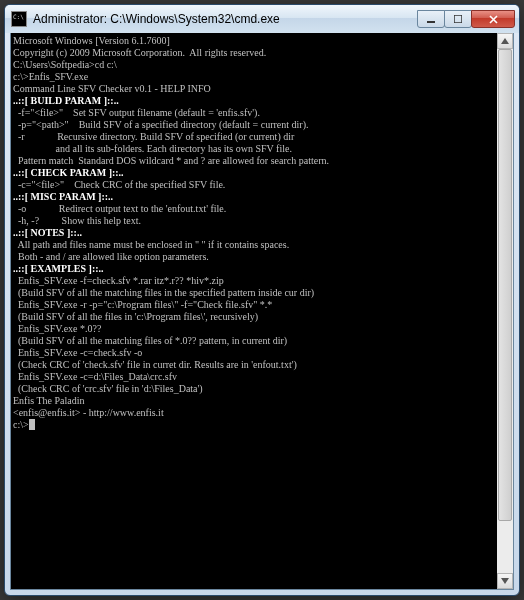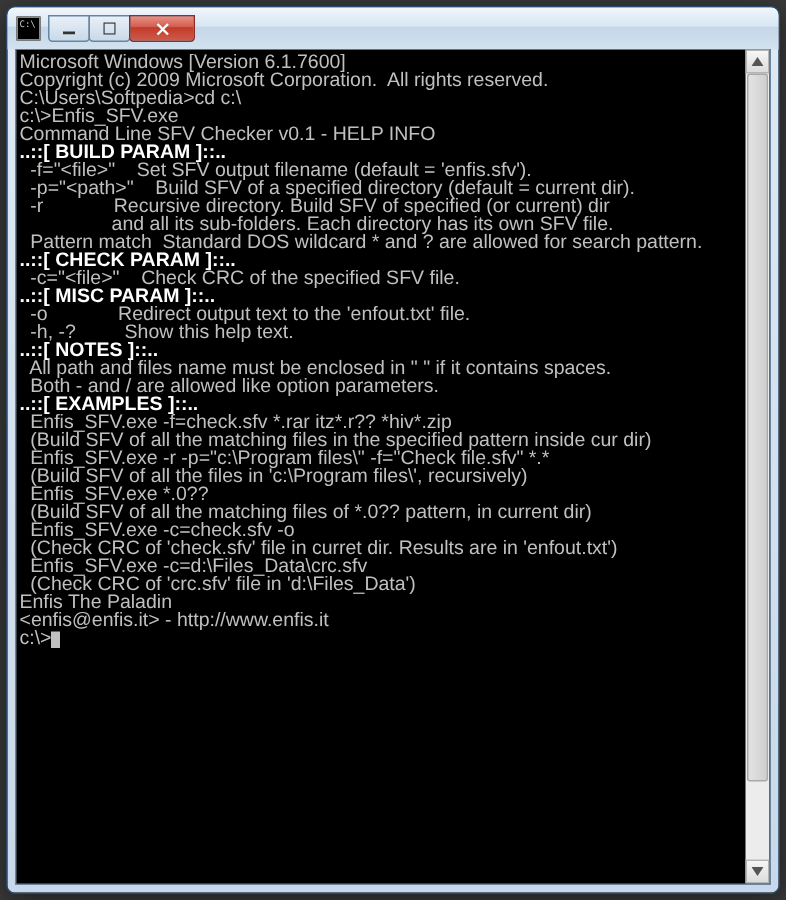--- a/index.html
+++ b/index.html
@@ -86,22 +86,22 @@
   .client {
     flex: 1;
     margin: 0 5px 5px 5px;
     background: #000;
     border: 1px solid #6a869e;
     border-top: none;
     overflow: hidden;
     position: relative;
   }
   .console {
-    font-family: Liberation Sans, sans-serif;
-    font-size: 13px;
+    font-family: Liberation Serif, serif;
+    font-size: 10px;
     line-height: 12px;
     color: #c0c0c0;
     white-space: pre;
     padding: 2px 0 0 2px;
     letter-spacing: 0;
   }
   .console .b   { color: #fff; font-weight: bold; }
   .cursor {
     display: inline-block;
     width: 6px;
@@ -139,20 +139,21 @@
     border-radius: 2px;
     cursor: pointer;
   }
 </style>
 </head>
 <body>
 
 <div class="window">
   <div class="titlebar">
     <div class="title-icon"></div>
+    <div class="title-text">Administrator: C:\Windows\System32\cmd.exe</div>
     <div class="win-btns">
       <div class="win-btn min">
         <svg width="8" height="8" viewBox="0 0 8 8">
             <rect x="0" y="6" width="8" height="2" fill="#333"></rect>
           </svg>
       </div>
       <div class="win-btn max">
         <svg width="8" height="8" viewBox="0 0 8 8">
             <rect x="0" y="0" width="8" height="8" fill="none" stroke="#333" stroke-width="1.5"></rect>
           </svg>

